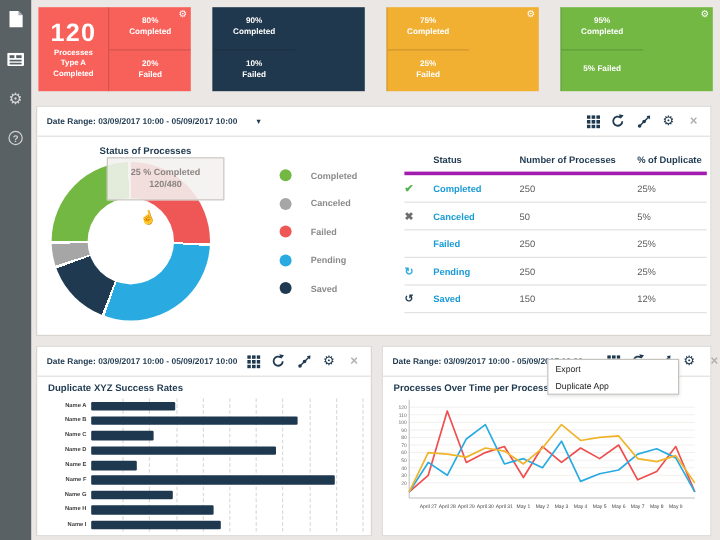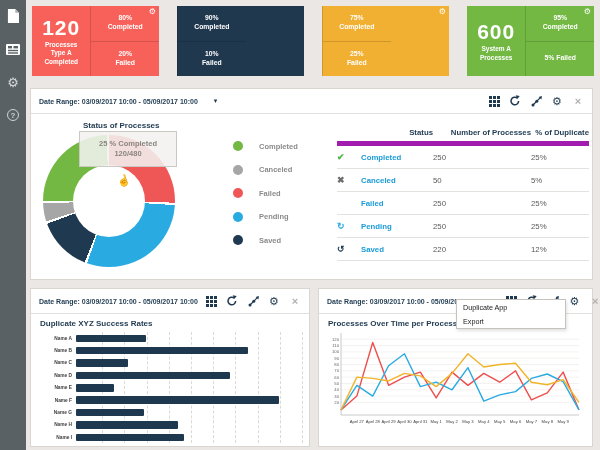--- a/index.html
+++ b/index.html
@@ -51,38 +51,38 @@
   .tb-glyph { font-size:11px; line-height:1; color:#1f3a50; }
   .tb-close { font-size:11px; font-weight:bold; color:#b3b1ae; }
 
   
   #donut-title { position:absolute; left:52px; top:32px; font-size:8px; font-weight:bold;
     color:#1f3a50; }
   #donut { position:absolute; left:12px; top:46px; width:132px; height:132px;
     border-radius:50%; }
   #donut-hole { position:absolute; left:50%; top:50%; width:72px; height:72px;
     transform:translate(-50%,-50%); background:#fff; border-radius:50%; }
-  #donut-tip { position:absolute; left:48px; top:42px; width:98px; height:36px;
+  #donut-tip { position:absolute; left:58px; top:42px; width:98px; height:36px;
     background:rgba(242,241,239,0.88); border:1px solid #ccc9c5; z-index:3;
     display:flex; flex-direction:column; align-items:center; justify-content:center;
     font-size:7.5px; font-weight:bold; color:#8a8580; line-height:1.4; }
   #hand { position:absolute; left:86px; top:86px; z-index:3; font-size:11px;
     color:#3c3c3c; transform:rotate(-15deg); }
 
   #legend { position:absolute; left:202px; top:52px; display:flex;
     flex-direction:column; gap:13.5px; }
   .lg-row { display:flex; align-items:center; gap:16px; cursor:pointer; }
   .lg-dot { width:10px; height:10px; border-radius:50%; }
   .lg-lab { font-size:7.5px; font-weight:bold; color:#8a8a8a; }
 
   
   #stable { position:absolute; left:306px; top:34px; width:252px; }
   .st-row { display:grid; grid-template-columns:24px 72px 98px 1fr;
     align-items:center; height:23px; border-bottom:1px solid #e4e2df; }
-  .st-head { font-size:7.8px; font-weight:bold; color:#1f3a50; border-bottom:5px solid #a21caf;text-align:right; }
+  .st-head { font-size:7.8px; font-weight:bold; color:#1f3a50; border-bottom:3px solid #a21caf; }
   .st-ic { font-size:9px; font-weight:bold; line-height:1; }
   .st-sq { width:8px; height:8px; border-radius:1px; }
   .st-status { font-size:7.8px; font-weight:bold; color:#1a9bd7; cursor:pointer; }
   .st-num { font-size:7.8px; color:#5a5a5a; }
 
   
   .panel-title { position:absolute; left:9px; top:30px; font-size:8px; font-weight:bold;
     color:#1f3a50; }
   #barchart { position:absolute; left:9px; top:43px; right:7px; bottom:3px; }
   .bar-row { display:flex; align-items:center; height:12.4px; }
@@ -171,27 +171,20 @@
             <div>Completed</div>
           </div>
           <div class="card-cell">
             <div>25%</div>
             <div>Failed</div>
           </div>
         </div>
         <div class="card-gear">⚙</div>
       </div>
       <div class="card" style="background: rgb(114, 184, 67);">
-        <div class="card-left">
-          <div class="card-num">600</div>
-          <div class="card-cap">
-            <div>System A</div>
-            <div>Processes</div>
-          </div>
-        </div>
         <div class="card-right">
           <div class="card-cell">
             <div>95%</div>
             <div>Completed</div>
           </div>
           <div class="card-cell">
             <div>5% Failed</div>
           </div>
         </div>
         <div class="card-gear">⚙</div>
@@ -299,21 +292,21 @@
         </div>
         <div class="st-row">
           <span class="st-ic" style="color: rgb(41, 171, 226);">↻</span>
           <span class="st-status">Pending</span>
           <span class="st-num">250</span>
           <span class="st-num">25%</span>
         </div>
         <div class="st-row">
           <span class="st-ic" style="color: rgb(31, 58, 80);">↺</span>
           <span class="st-status">Saved</span>
-          <span class="st-num">220</span>
+          <span class="st-num">150</span>
           <span class="st-num">12%</span>
         </div>
       </div>
   </div>
 
   <div class="panel" id="panel-bars">
     <div class="toolbar">
       <span class="tb-date">
         <span>Date Range:</span>
         <span>03/09/2017 10:00 - 05/09/2017 10:00</span>
@@ -462,22 +455,22 @@
           </span>
           <span class="tb-ic">
             <span class="tb-glyph">⚙</span>
           </span>
           <span class="tb-ic">
             <span class="tb-close">×</span>
           </span>
         </span>
     </div>
     <div id="menu">
+        <div class="menu-item">Export</div>
         <div class="menu-item">Duplicate App</div>
-        <div class="menu-item">Export</div>
       </div>
     <div class="panel-title">Processes Over Time per Process Type</div>
     <div id="linewrap"><svg width="258" height="98">
           <line x1="16" x2="254" y1="69.38461538461539" y2="69.38461538461539" stroke="#efedea" stroke-width="0.7"></line>
           <text x="14" y="70.88461538461539" text-anchor="end" font-size="4.2" fill="#666">20</text>
           <line x1="16" x2="254" y1="63.07692307692307" y2="63.07692307692307" stroke="#efedea" stroke-width="0.7"></line>
           <text x="14" y="64.57692307692307" text-anchor="end" font-size="4.2" fill="#666">30</text>
           <line x1="16" x2="254" y1="56.76923076923077" y2="56.76923076923077" stroke="#efedea" stroke-width="0.7"></line>
           <text x="14" y="58.26923076923077" text-anchor="end" font-size="4.2" fill="#666">40</text>
           <line x1="16" x2="254" y1="50.46153846153847" y2="50.46153846153847" stroke="#efedea" stroke-width="0.7"></line>

